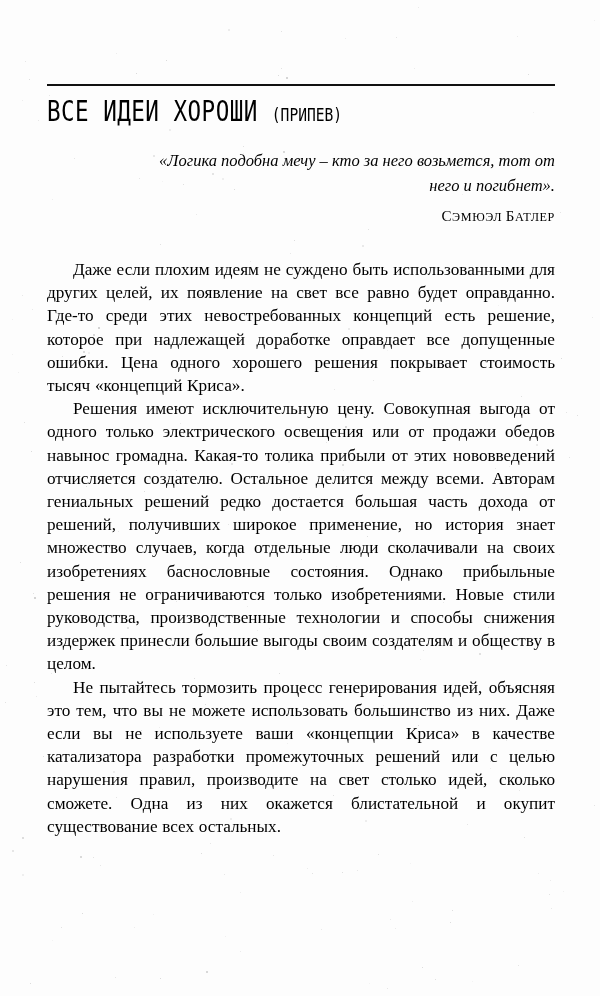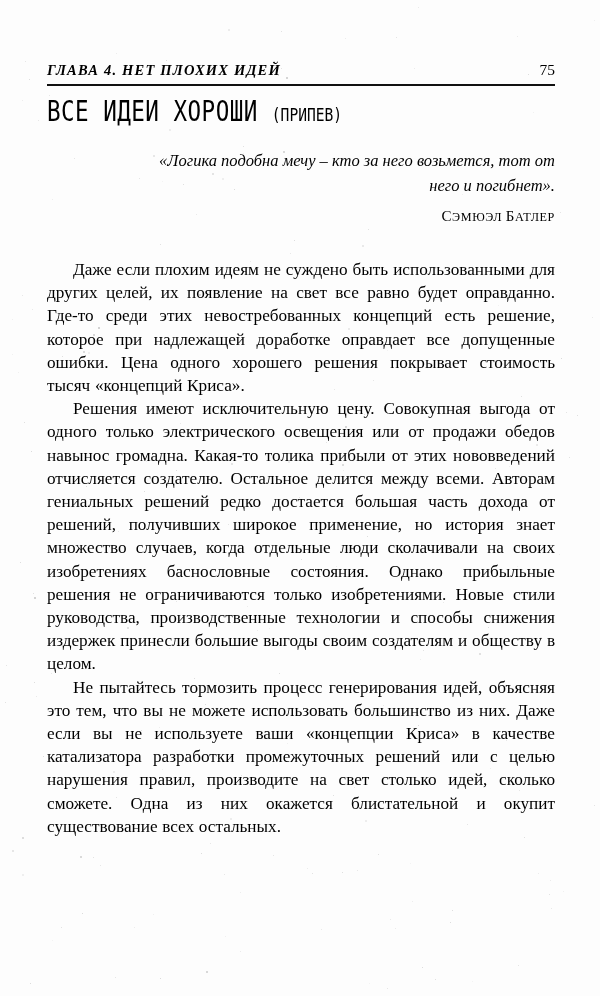--- a/index.html
+++ b/index.html
@@ -357,24 +357,20 @@
       <span class="speck" style="width: 1px; height: 1px; left: 544.278px; top: 317.55px; opacity: 0.64;"></span>
       <span class="speck" style="width: 1px; height: 1px; left: 115.923px; top: 52.5435px; opacity: 0.4;"></span>
       <span class="speck" style="width: 1px; height: 1px; left: 33.2068px; top: 592.883px; opacity: 0.69;"></span>
       <span class="speck" style="width: 1px; height: 1px; left: 176.262px; top: 601.163px; opacity: 0.56;"></span>
       <span class="speck" style="width: 1px; height: 1px; left: 325.559px; top: 442.017px; opacity: 0.6;"></span>
       <span class="speck" style="width: 1px; height: 1px; left: 56.6382px; top: 455.855px; opacity: 0.29;"></span>
       <span class="speck" style="width: 1px; height: 1px; left: 52.2694px; top: 940.191px; opacity: 0.26;"></span>
       <span class="speck" style="width: 2px; height: 2px; left: 113.023px; top: 771.118px; opacity: 0.32;"></span>
     </div>
 
-  <div id="runhead">
-    <span id="runhead-title">ГЛАВА 4. НЕТ ПЛОХИХ ИДЕЙ</span>
-    <span id="runhead-folio">75</span>
-  </div>
   <div id="runhead-rule"></div>
 
   <div id="section-title">
     <span>ВСЕ ИДЕИ ХОРОШИ</span>
     <span class="subtitle">(ПРИПЕВ)</span>
   </div>
 
   <div id="epigraph-attrib">
     <span>С</span><span class="sc">ЭМЮЭЛ </span><span>Б</span><span class="sc">АТЛЕР</span>
   </div>

